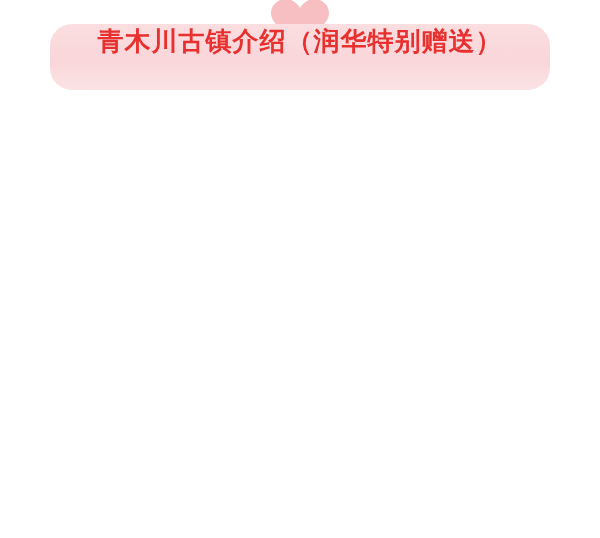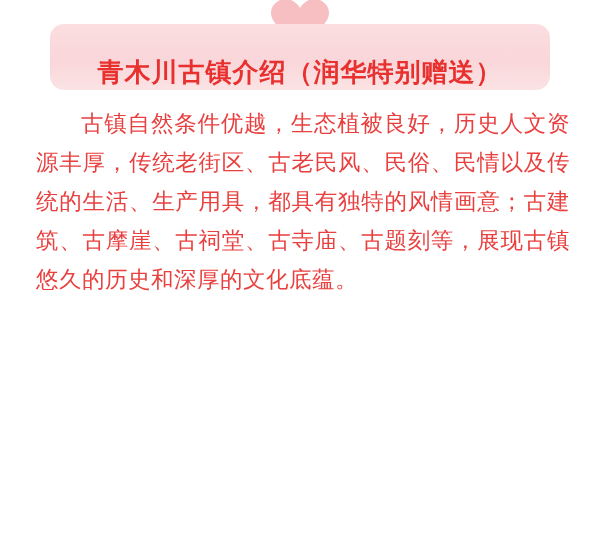--- a/index.html
+++ b/index.html
@@ -38,24 +38,24 @@
     transform: translateX(-50%);
   }
 
   
   .title-banner {
     position: absolute;
     top: 24px;
     left: 50px;
     width: 500px;
     height: 66px;
-    border-radius: 14px;
+    border-radius: 22px;
     background: linear-gradient(180deg, #fbdee0 0%, #f9d6da 55%, #fbe3e4 100%);
     display: flex;
-    align-items: flex-end;
+    align-items: flex-start;
     justify-content: center;
     box-sizing: border-box;
   }
   .title-text {
     color: #e8302f;
     font-size: 26px;
     font-weight: bold;
     letter-spacing: 1px;
     font-family: "Liberation Serif", "DejaVu Serif", serif;
     white-space: nowrap;
@@ -93,16 +93,15 @@
       <path d="M35 45 C 20 34, 6 26, 6 15 C 6 6, 14 1, 21 1 C 27 1, 32 5, 35 10 C 38 5, 43 1, 49 1 C 56 1, 64 6, 64 15 C 64 26, 50 34, 35 45 Z" fill="#f7bfc2"></path>
       <path d="M35 45 C 27 38, 20 32, 17 25 C 22 30, 29 36, 35 41 Z" fill="#f3a9ad" opacity="0.55"></path>
     </svg>
   </div>
 
   <div class="title-banner">
     <div class="title-text">青木川古镇介绍（润华特别赠送）</div>
   </div>
 
   <div class="article">
-    <p class="para">古镇自然条件优越，生态植被良好，历史人文资源丰厚，传统老街区、古老民风、民俗、民情以及传统的生活、生产用具，都具有独特的风情画意；古建筑、古摩崖、古祠堂、古寺庙、古题刻等，展现古镇悠久的历史和深厚的文化底蕴。</p>
   </div>
 
 </div>
 
 </body></html>

